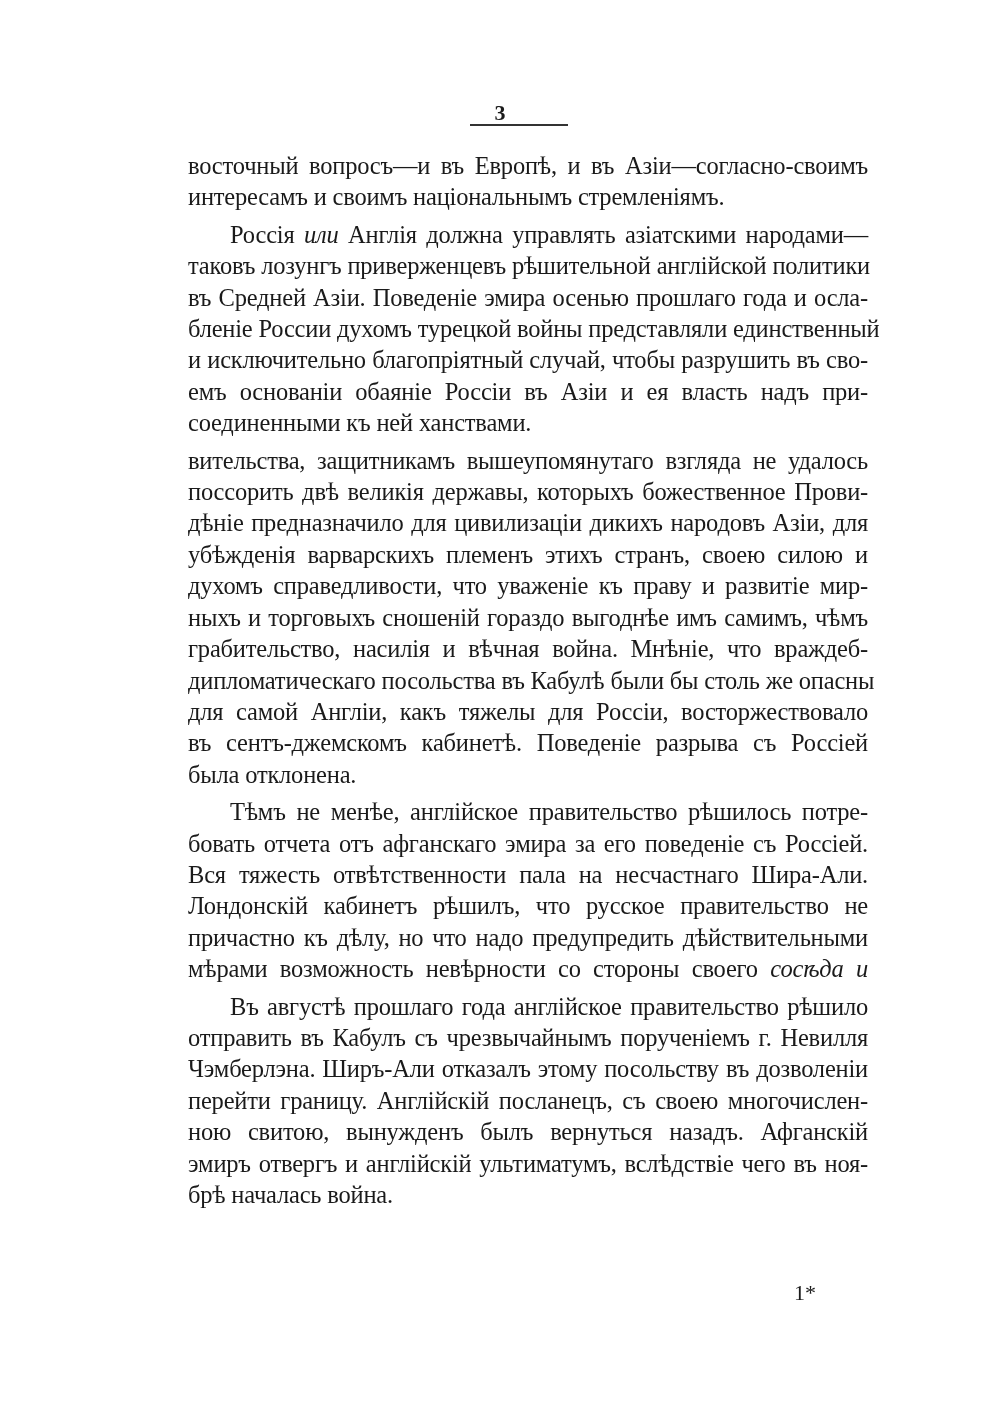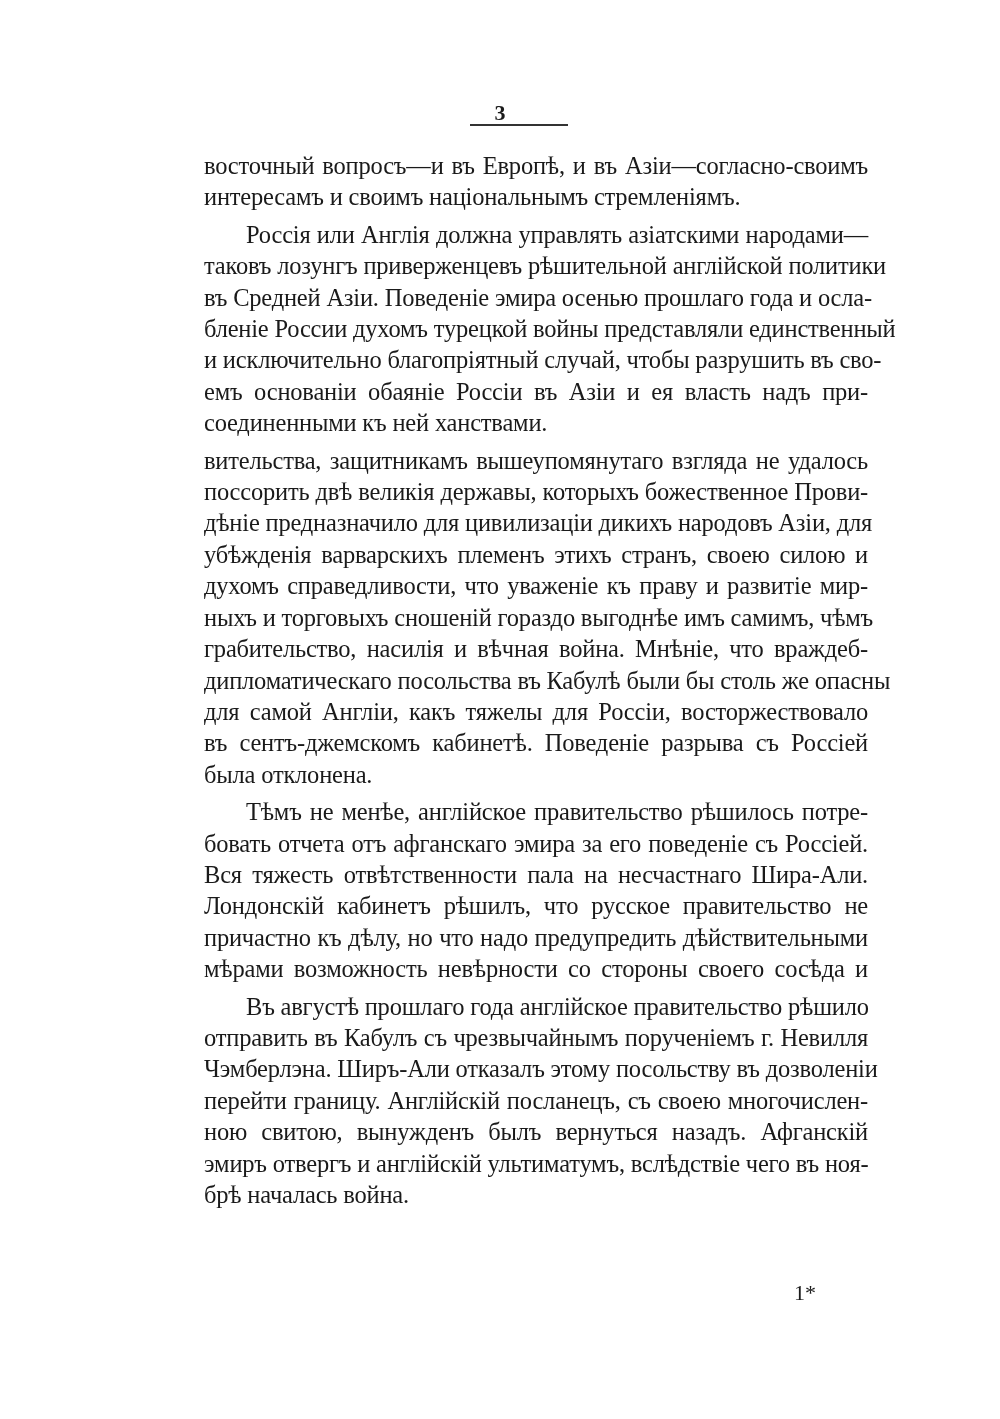--- a/index.html
+++ b/index.html
@@ -39,32 +39,32 @@
       width: 680px;
       font-size: 24.5px;
       line-height: 31.4px;
       letter-spacing: -0.2px;
     }
     .line {
       display: block;
       white-space: nowrap;
       text-align: justify;
       text-align-last: justify;
-      margin-left: 16px;
     }
     .line.last {
       text-align-last: left;
     }
     .indent {
       padding-left: 42px;
     }
     .para-gap {
       height: 6px;
     }
     .italic {
+      font-style: italic;
     }
     .signature-mark {
       position: absolute;
       left: 794px;
       top: 1280px;
       font-size: 22px;
     }
   </style>
 </head>
 <body>

